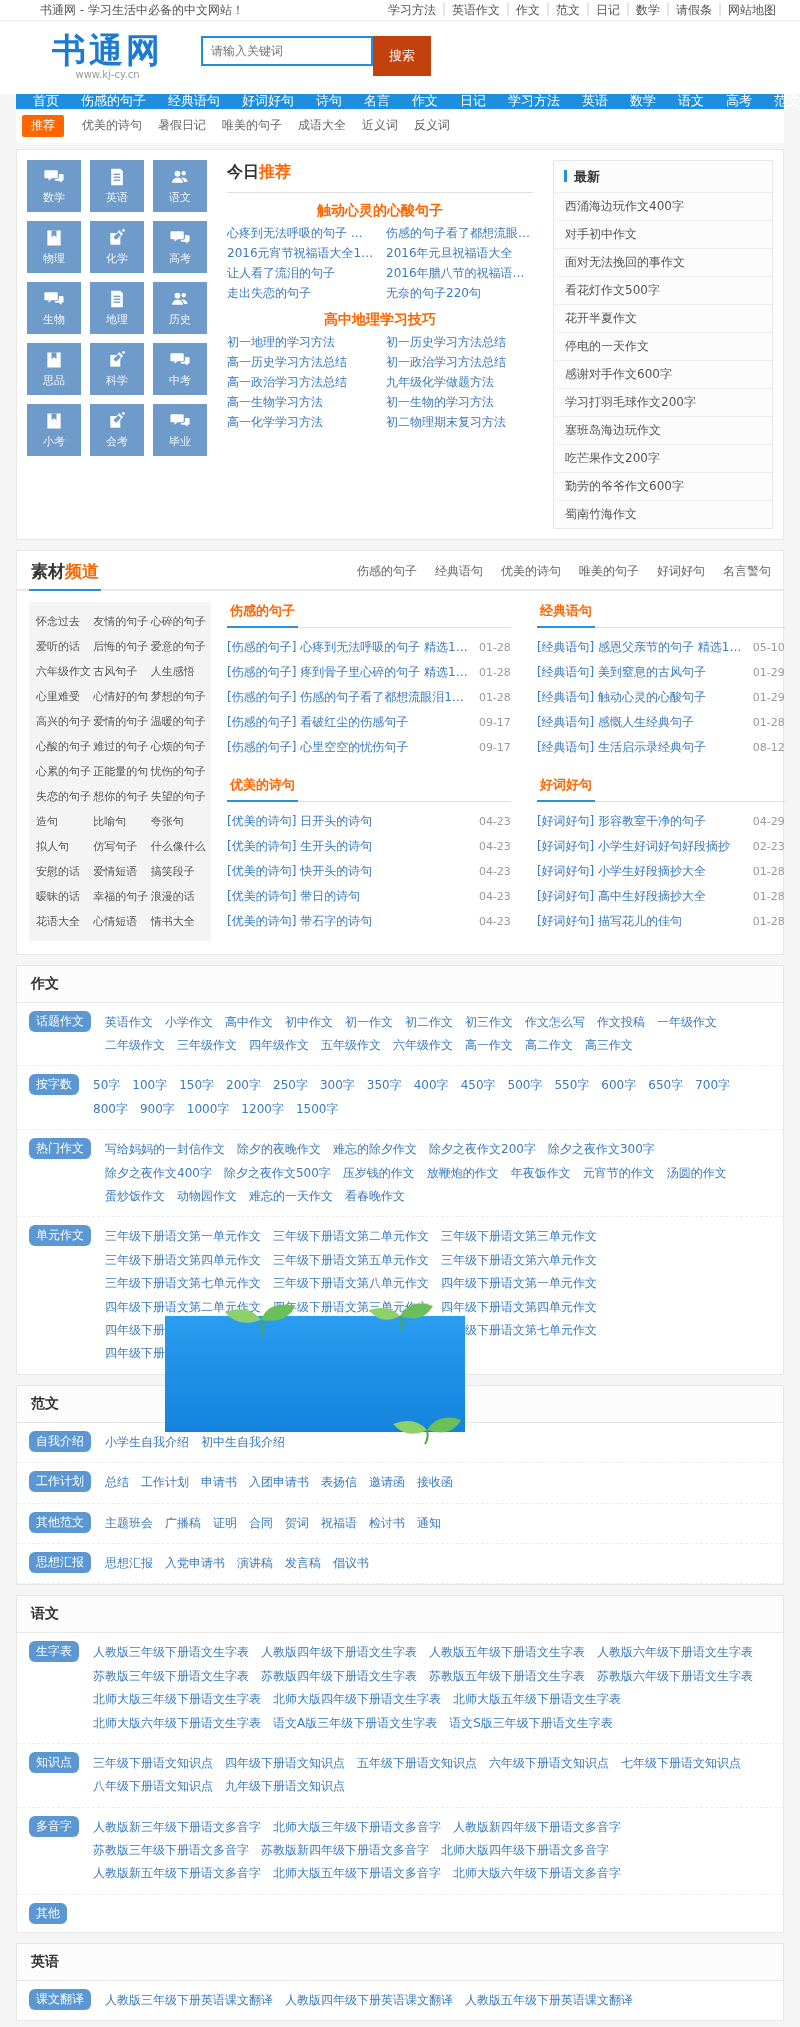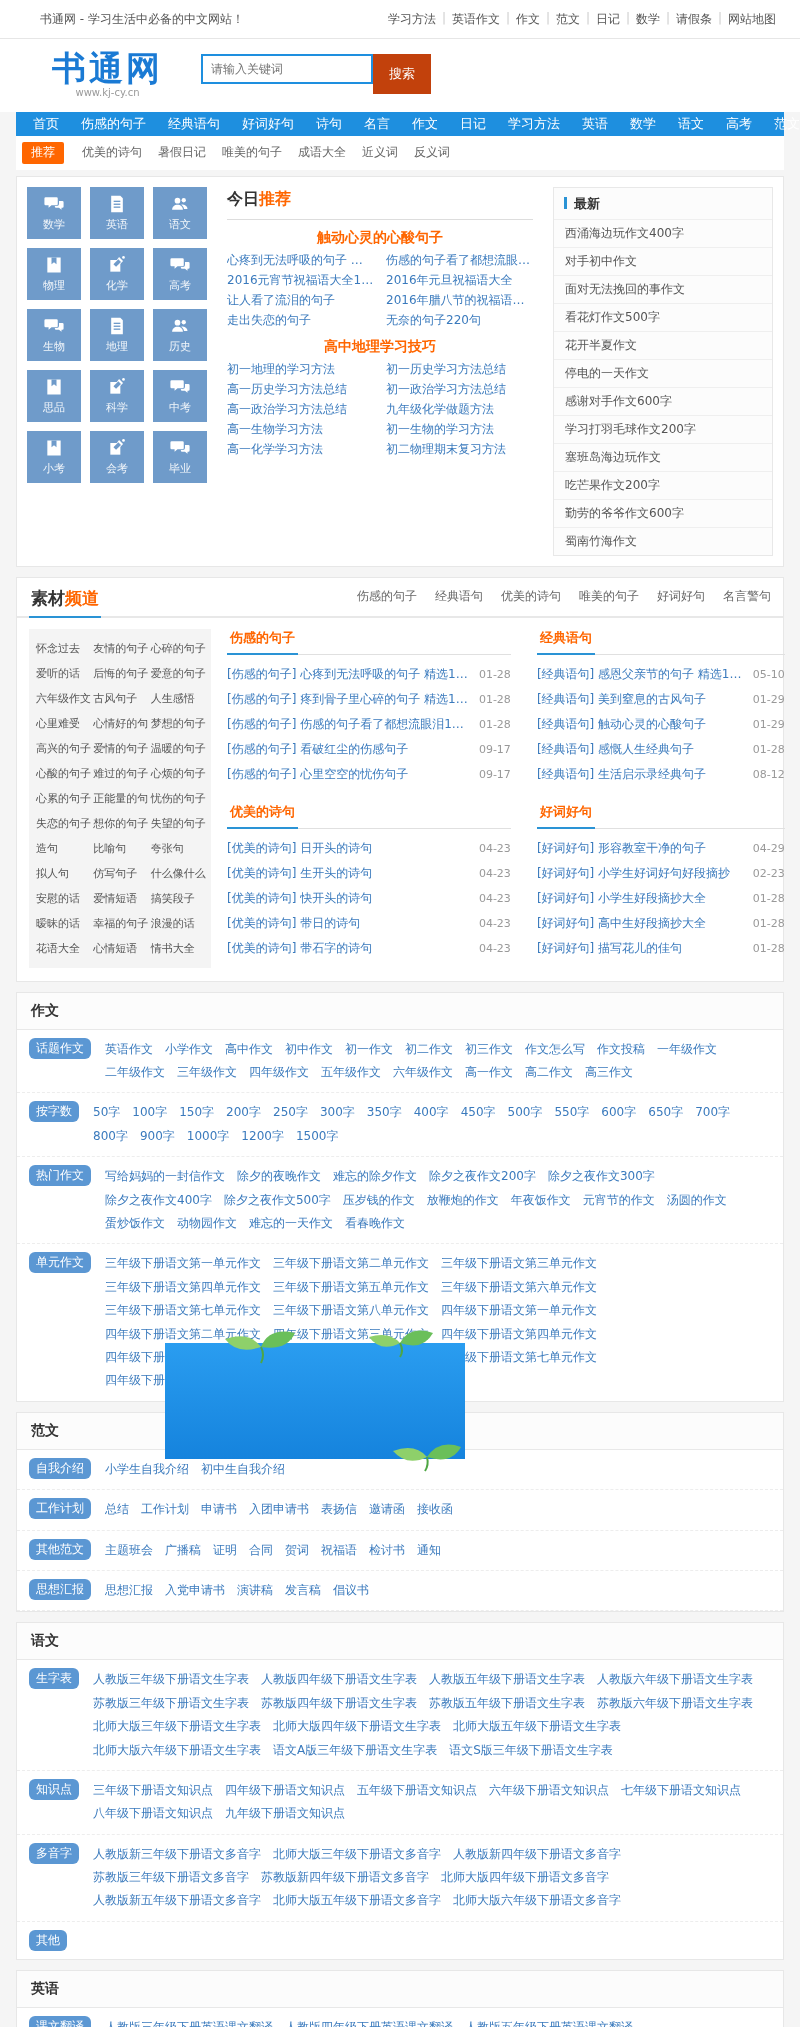--- a/index.html
+++ b/index.html
@@ -1,36 +1,36 @@
 <!DOCTYPE html>
 <html><head>
 <meta charset="utf-8">
 <style>
   * { margin:0; padding:0; box-sizing:border-box; }
   html { background:#fff; }
   body { width:800px; margin:0 auto; background:#f5f5f5; font-family:"DejaVu Sans","Liberation Sans",sans-serif; font-size:12px; color:#555; }
   ul { list-style:none; }
 
   
-  .topbar { background:#fff; border-bottom:1px solid #e6e6e6; height:39px; display:flex; align-items:center; justify-content:space-between; padding:0 16px 0 40px; }
+  .topbar { background:#fff; border-bottom:1px solid #e6e6e6; height:21px; display:flex; align-items:center; justify-content:space-between; padding:0 16px 0 40px; }
   .topbar-links { display:flex; }
   .topbar-links li { color:#555; cursor:pointer; padding:0 8px; position:relative; }
   .topbar-links li + li::before { content:"|"; color:#ccc; position:absolute; left:-2px; }
 
   
   .header { background:#fff; padding:12px 16px 14px 52px; display:flex; align-items:center; }
   .logo { cursor:pointer; }
   .logo-text { font-size:34px; font-weight:bold; color:#1a7ad4; font-family:"DejaVu Serif","Liberation Serif",serif; letter-spacing:3px; line-height:1.05; }
   .logo-url { text-align:center; color:#999; font-size:10px; }
   .searchbox { margin-left:38px; display:flex; align-items:flex-start; }
   .searchbox input { width:172px; height:30px; border:2px solid #1e8fdf; padding:0 8px; font-size:12px; color:#333; outline:none; background:#fff; font-family:inherit; }
   .searchbox button { width:58px; height:40px; background:#c2410c; color:#fff; border:none; font-size:13px; cursor:pointer; font-family:inherit; }
 
   
-  .mainnav { margin:0 16px; background:#1e8fdf; height:24px; display:flex; align-items:center; padding:0 6px; }
+  .mainnav { margin:0 16px; background:#1e8fdf; height:15px; display:flex; align-items:center; padding:0 6px; }
   .mainnav li { color:#fff; font-size:13px; padding:0 11px; cursor:pointer; white-space:nowrap; }
 
   
   .subnav { margin:0 16px; background:#fff; padding:6px 6px; display:flex; align-items:center; }
   .subnav-badge { background:#f60; color:#fff; padding:2px 9px 3px; font-size:12px; border-radius:2px; cursor:pointer; margin-right:10px; }
   .subnav-links { display:flex; }
   .subnav-links li { color:#666; padding:0 8px; cursor:pointer; }
 
   .content { margin:6px 16px 0; }
   .box { background:#fff; border:1px solid #e7e7e7; margin-bottom:10px; }
@@ -50,21 +50,21 @@
   .today-links { display:grid; grid-template-columns:1fr 1fr; gap:3px 12px; }
   .today-links .lnk { margin:0; }
   .lnk { color:#3a7abd; cursor:pointer; white-space:nowrap; overflow:hidden; text-overflow:ellipsis; display:inline-block; vertical-align:top; }
 
   .latest { width:220px; border:1px solid #e8e8e8; background:#fcfcfc; align-self:flex-start; flex-shrink:0; }
   .latest-title { padding:7px 10px 6px; font-weight:bold; color:#333; font-size:13px; }
   .bar { display:inline-block; width:3px; height:12px; background:#2a93d5; margin-right:7px; vertical-align:-1px; }
   .latest-list li { border-top:1px solid #efefef; padding:5px 11px; color:#555; cursor:pointer; white-space:nowrap; overflow:hidden; }
 
   
-  .sucai-head { display:flex; justify-content:space-between; align-items:center; padding:9px 12px 0; border-bottom:2px solid #e8e8e8; }
+  .sucai-head { display:flex; justify-content:space-between; align-items:flex-end; padding:9px 12px 0; border-bottom:2px solid #e8e8e8; }
   .sucai-title { font-size:17px; font-weight:bold; color:#333; border-bottom:2px solid #2a93d5; padding:0 2px 6px; margin-bottom:-2px; }
   .sucai-tabs { display:flex; gap:18px; padding-bottom:9px; color:#666; }
   .sucai-tabs li { cursor:pointer; }
   .sucai-body { display:flex; padding:11px 12px 13px; gap:16px; }
   .word-grid { width:182px; background:#f4f4f4; display:grid; grid-template-columns:repeat(3,1fr); align-content:start; padding:7px 5px; flex-shrink:0; }
   .word { font-size:11px; color:#555; padding:5px 2px; cursor:pointer; white-space:nowrap; overflow:hidden; }
   .sucai-blocks { flex:1; display:grid; grid-template-columns:1fr 1fr; gap:10px 26px; min-width:0; }
   .sb-head { border-bottom:1px solid #e0e0e0; margin-bottom:7px; }
   .sb-title { color:#f60; font-weight:bold; font-size:13px; display:inline-block; border-bottom:2px solid #2a93d5; padding:0 3px 6px; margin-bottom:-1px; cursor:pointer; }
   .sb-item { display:flex; justify-content:space-between; align-items:center; padding:4px 0; }

